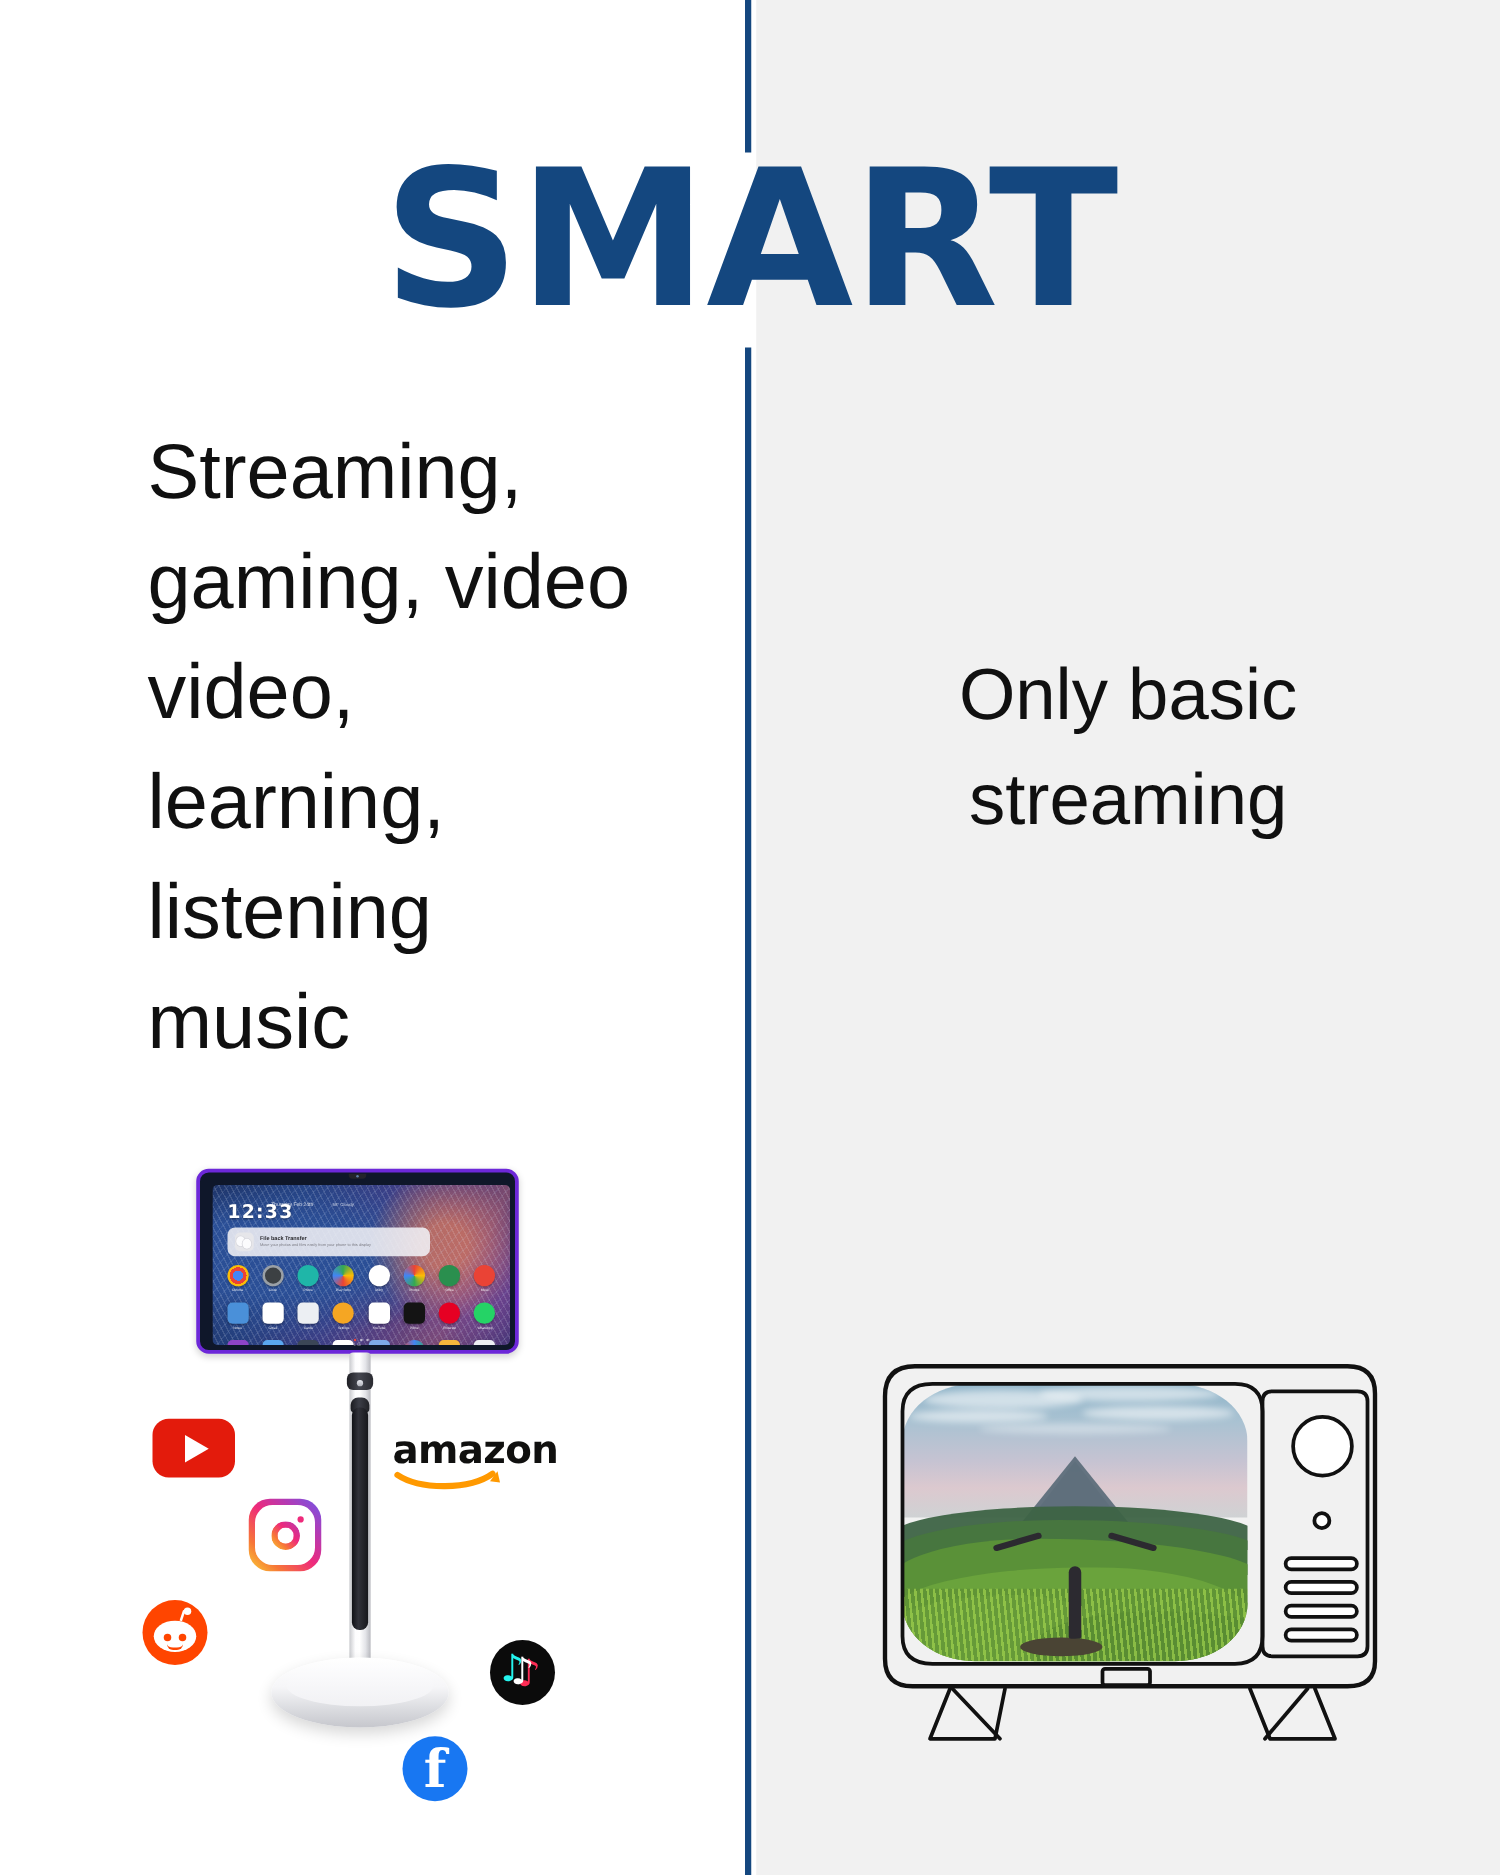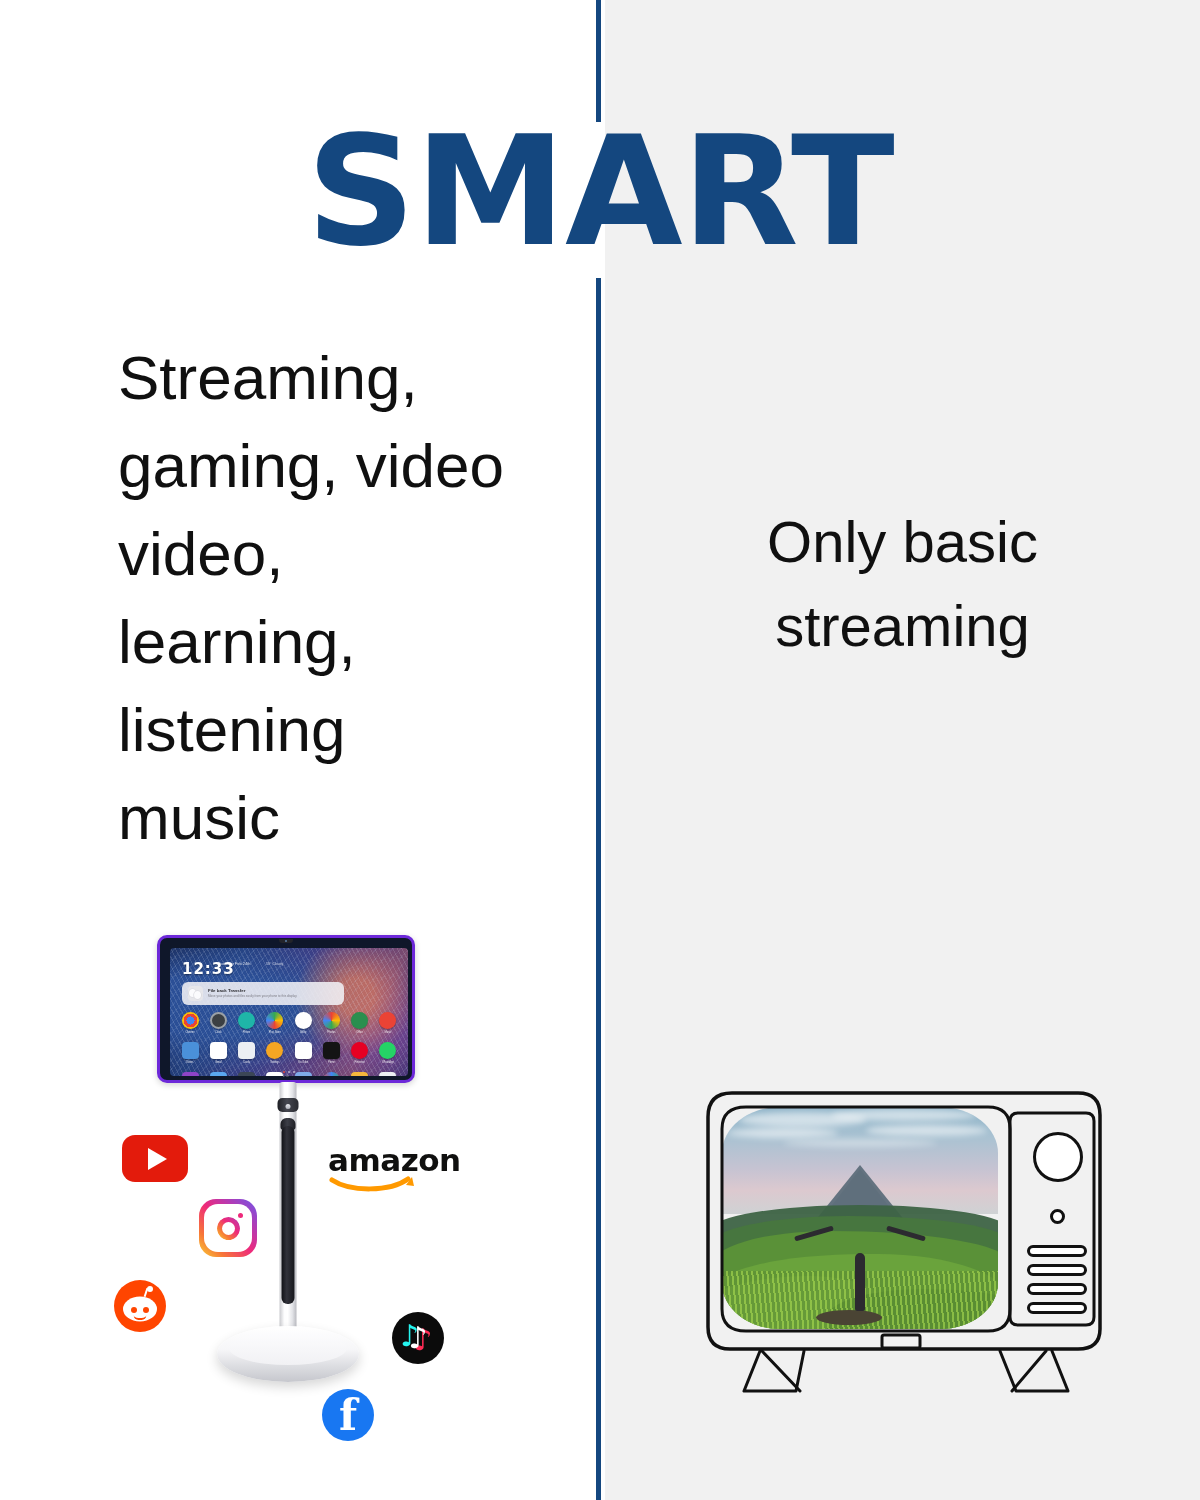--- a/index.html
+++ b/index.html
@@ -55,21 +55,21 @@
   .copy-left {
     position: absolute; left: 118px; top: 334px;
     width: 400px;
     font-size: 62px;
     font-weight: 300;
     line-height: 1.42;
     color: #101010;
     font-family: "Liberation Sans", sans-serif;
   }
   .copy-right {
-    position: absolute; left: 640px; top: 500px;
+    position: absolute; left: 640px; top: 514px;
     width: 525px;
     text-align: center;
     font-size: 58px;
     font-weight: 300;
     line-height: 1.45;
     color: #101010;
     font-family: "Liberation Sans", sans-serif;
   }
 
   
@@ -153,21 +153,21 @@
     box-shadow: 0 5px 12px rgba(0,0,0,.16);
   }
   .base::after { content:""; position:absolute; left:50%; top:5px; transform:translateX(-50%); width:118px; height:34px; border-radius:50%; background:linear-gradient(180deg,#fdfdfe,#f1f1f4); }
 
   
   .logo { position: absolute; }
 
   .lg-youtube { width: 66px; height: 47px; border-radius: 13px; background: #e31b0c; display: flex; align-items: center; justify-content: center; }
   .lg-youtube::after { content:""; border-left: 19px solid #fff; border-top: 11px solid transparent; border-bottom: 11px solid transparent; margin-left: 4px; }
 
-  .lg-amazon { width: 96px; height: 44px; margin-left: 14px; }
+  .lg-amazon { width: 96px; height: 44px; }
   .lg-amazon .az-word { font-family: "DejaVu Sans", sans-serif; font-size: 31px; font-weight: 700; color: #10100f; letter-spacing: -.5px; line-height: 1; }
 
   .lg-instagram { width: 58px; height: 58px; border-radius: 17px; background: linear-gradient(45deg,#f9d034 0%, #f77737 22%, #ee2a7b 50%, #b33ab4 74%, #6f57e9 100%); display:flex; align-items:center; justify-content:center; position: relative; }
   .lg-instagram .ig-in { width: 48px; height: 48px; border-radius: 14px; background: #fff; display:flex; align-items:center; justify-content:center; position:relative;}
   .lg-instagram .ig-ring { width: 23px; height: 23px; border-radius: 50%; border: 5px solid transparent; background: linear-gradient(45deg,#f9d034,#f77737 30%,#ee2a7b 60%,#b33ab4 100%) border-box; -webkit-mask: linear-gradient(#fff 0 0) padding-box, linear-gradient(#fff 0 0); -webkit-mask-composite: xor; mask-composite: exclude; }
   .lg-instagram .ig-dot { position:absolute; right: 9px; top: 9px; width: 5px; height: 5px; border-radius: 50%; background: #ee2a7b; }
 
   .lg-reddit { width: 52px; height: 52px; border-radius: 50%; background: #ff4500; position: relative; }
   .lg-reddit .rd-head { position:absolute; left:50%; top:56%; transform:translate(-50%,-50%); width:34px; height:25px; border-radius:50%; background:#fff; }
   .lg-reddit .rd-ant { position:absolute; left:60%; top:16%; width:2px; height:9px; background:#fff; transform: rotate(18deg); }

